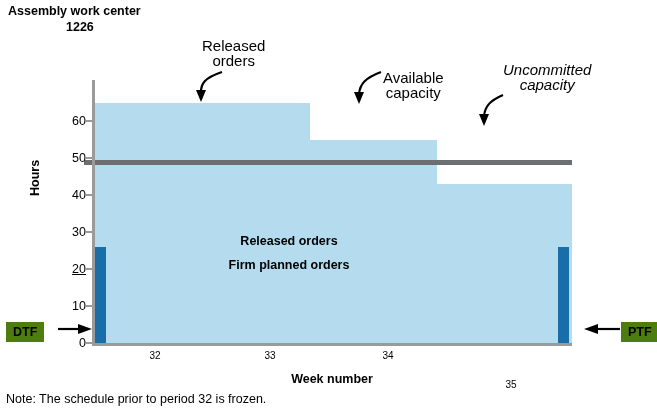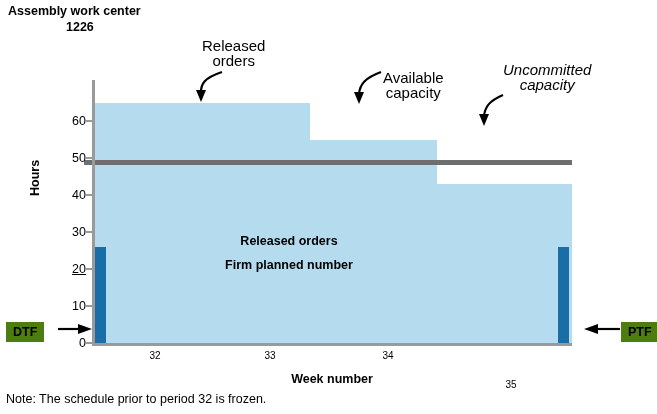--- a/index.html
+++ b/index.html
@@ -250,21 +250,21 @@
     <div class="y-tick-mark" style="top:40px;"></div>
 
     <div class="x-tick-label" style="left:63px;">32</div>
     <div class="x-tick-label" style="left:178px;">33</div>
     <div class="x-tick-label" style="left:296px;">34</div>
     <div class="x-tick-label" style="left:419px;margin-top:29px;">35</div>
 
     <div class="x-axis-title">Week number</div>
 
     <div class="area-label" style="left:197px; top:154px;">Released orders</div>
-    <div class="area-label" style="left:197px; top:178px;">Firm planned number</div>
+    <div class="area-label" style="left:197px; top:178px;">Firm planned orders</div>
 
   </div>
 
   <div class="y-axis-title">Hours</div>
 
   <div class="tf-tag" style="left:6px; top:322px;">DTF</div>
   <div class="tf-tag" style="left:621px; top:322px;">PTF</div>
 
   <div class="note">Note:  The schedule prior to period 32 is frozen.</div>
 

